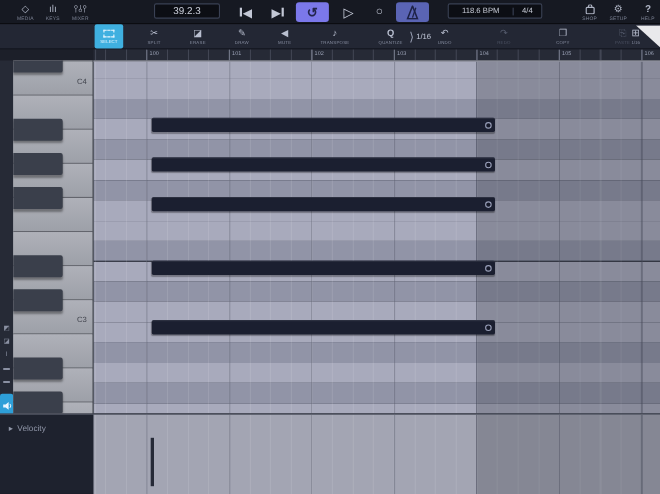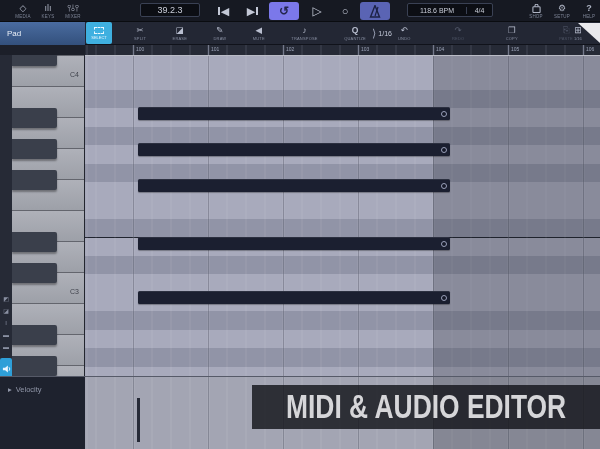--- a/index.html
+++ b/index.html
@@ -163,23 +163,20 @@
       <span class="glyph">⚙</span>
       <span class="tlabel">SETUP</span>
     </div>
     <div class="tb-btn" id="btn-help">
       <span class="glyph" style="font-weight:bold">?</span>
       <span class="tlabel">HELP</span>
     </div>
   </div>
 
   <div id="toolbar">
-    <div id="pad-bar">
-      <span>Pad</span>
-    </div>
     <div id="select-btn">
       <span class="box"></span>
       <span class="tlabel">SELECT</span>
     </div>
     <div id="tools">
       <div class="tool">
         <span class="glyph">✂</span>
         <span class="tlabel">SPLIT</span>
       </div>
       <div class="tool">
@@ -340,18 +337,15 @@
         <span>Velocity</span>
       </div>
     </div>
     <div id="vel-area">
       <div id="vel-lines"></div>
       <div class="part-shade"></div>
     <div class="vstem" style="left: 52px;"></div>
       </div>
   </div>
 
-  <div id="caption">
-    <span>MIDI &amp; AUDIO EDITOR</span>
-  </div>
   <div id="cursor-wedge"></div>
 
 </div>
 
 </body></html>

